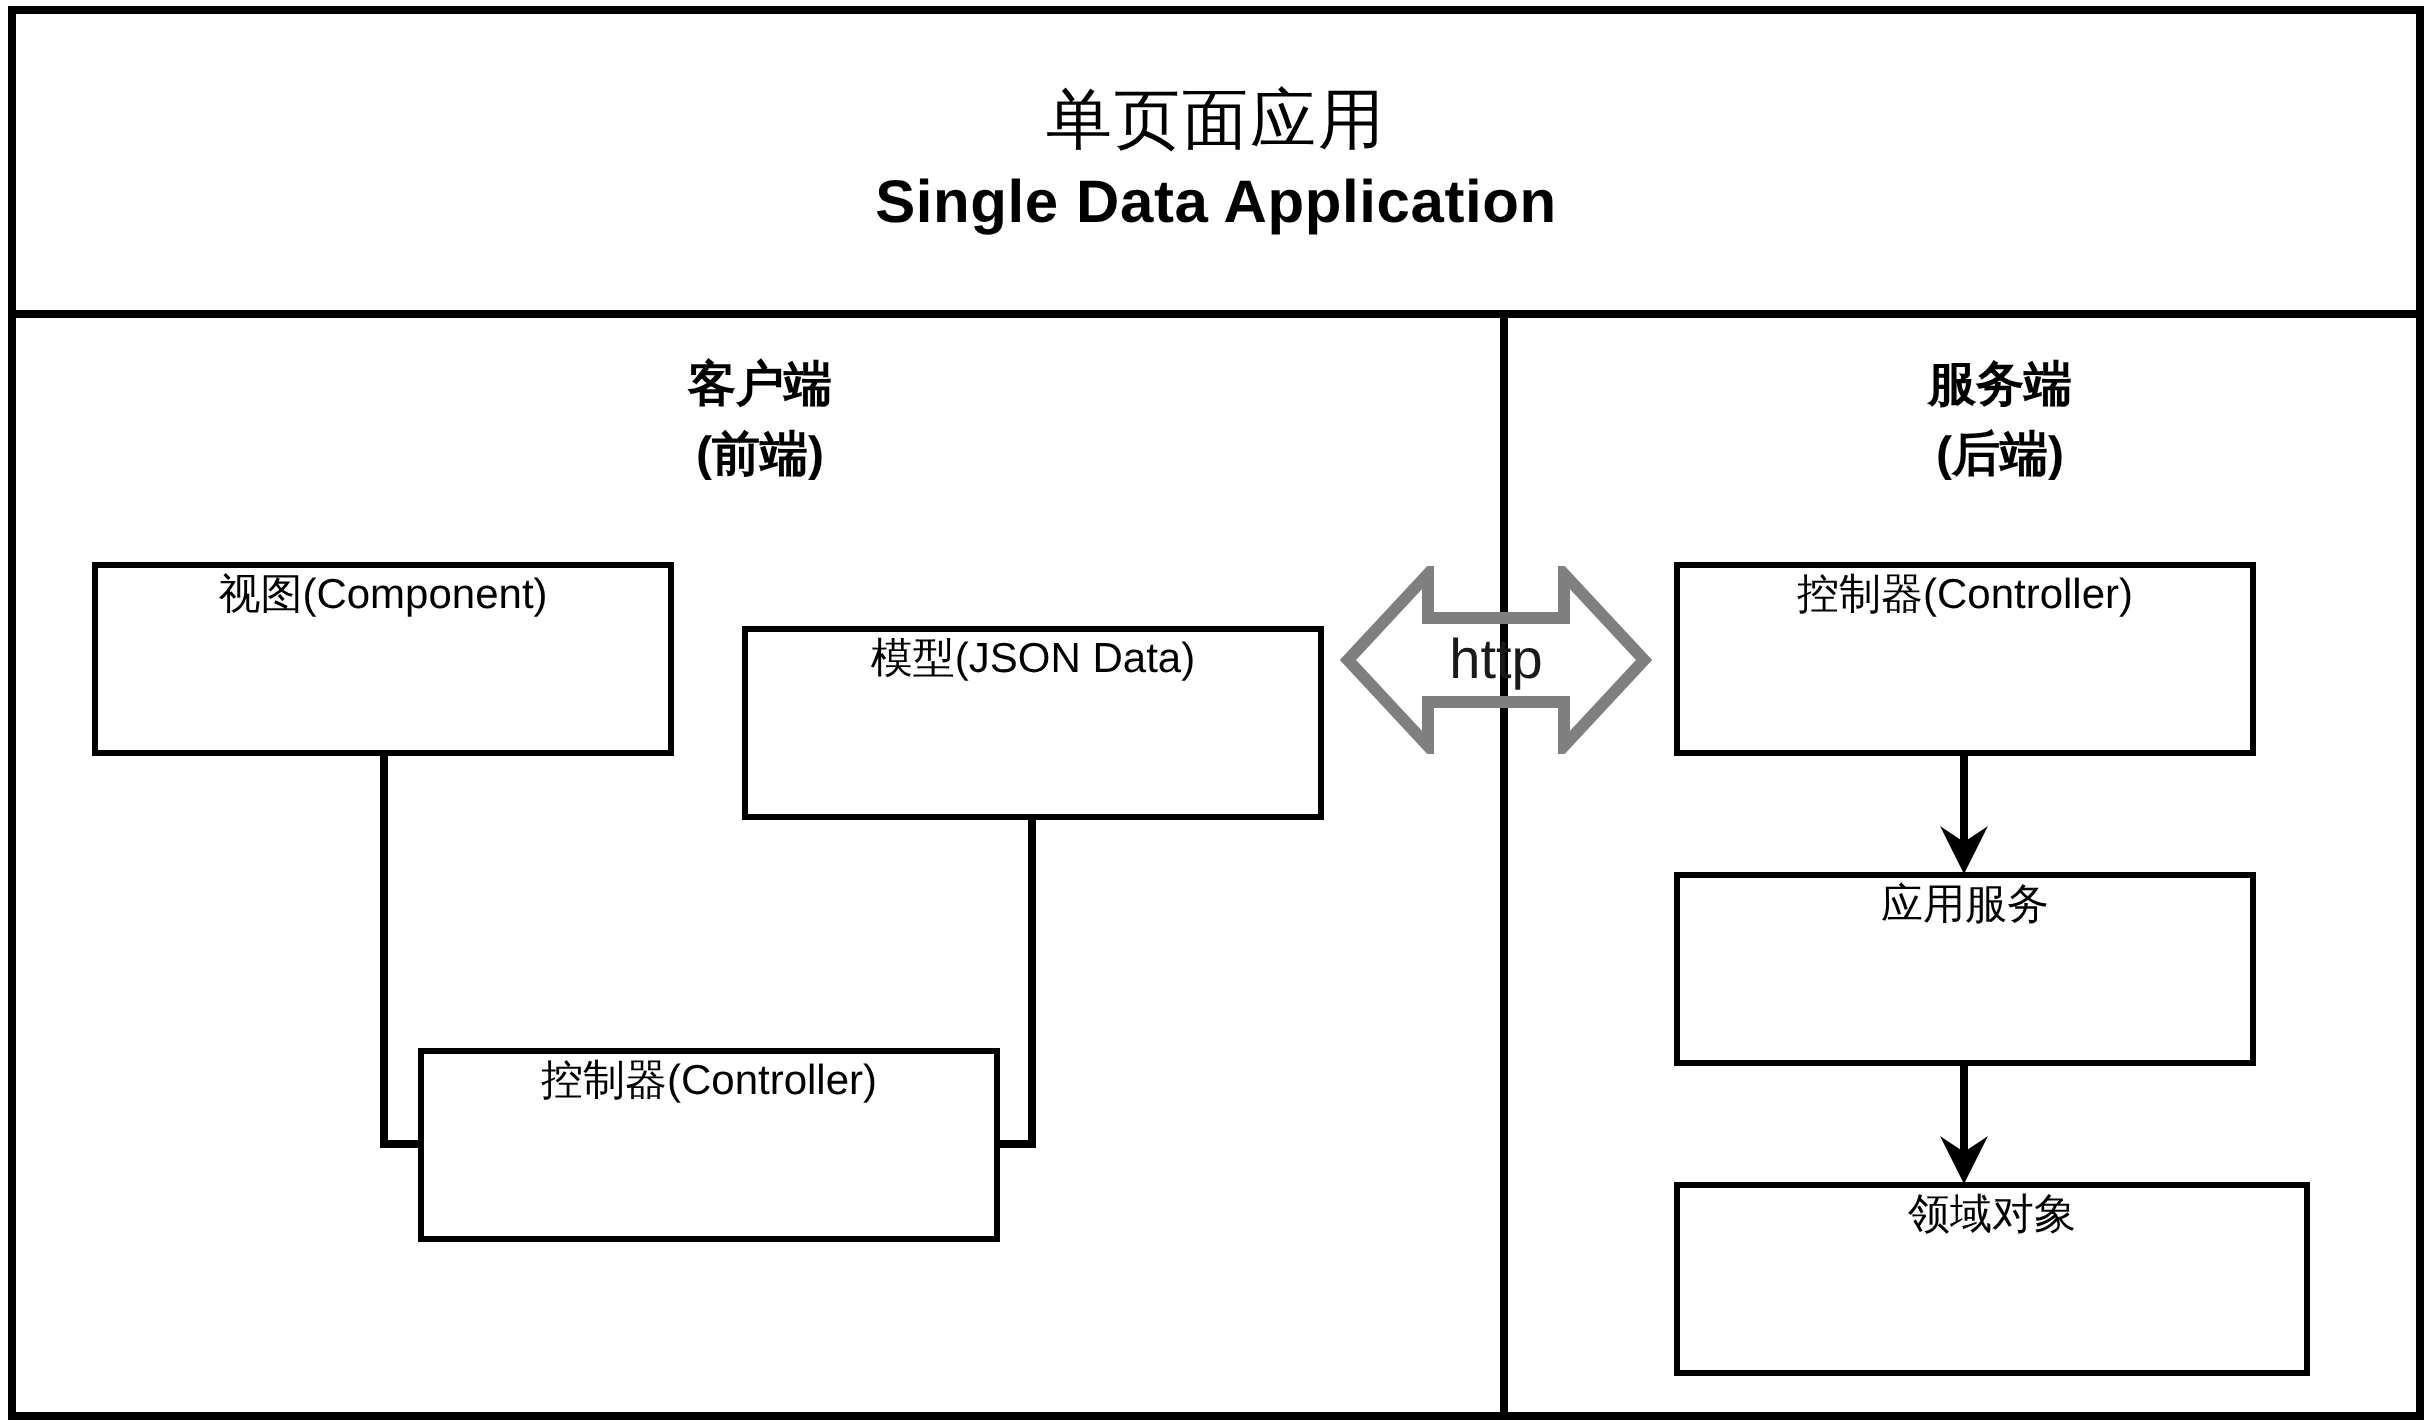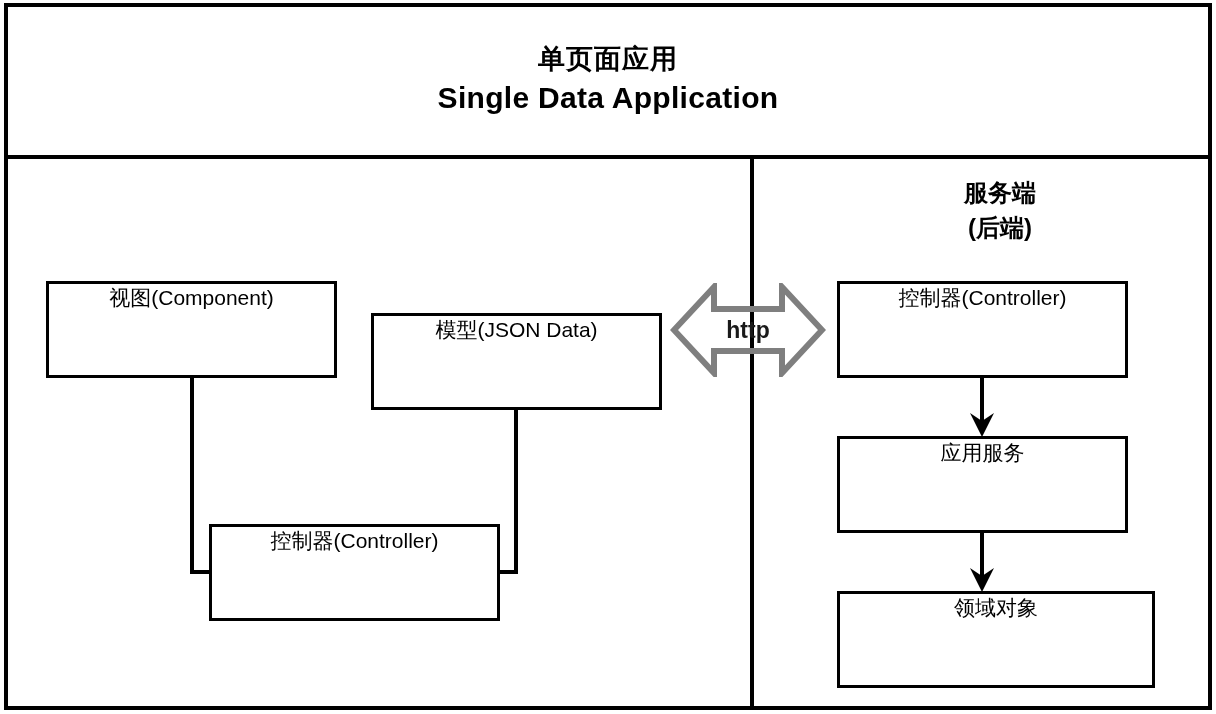--- a/index.html
+++ b/index.html
@@ -55,22 +55,22 @@
     top: 3px;
     width: 1208px;
     height: 154px;
     display: flex;
     flex-direction: column;
     align-items: center;
     justify-content: center;
     gap: 6px;
   }
   .title-cn {
-    font-size: 27px;
-    font-weight: bold;
+    font-size: 33px;
+    font-weight: normal;
     letter-spacing: 1px;
     line-height: 1.15;
     text-align: center;
   }
   .title-en {
     font-size: 30px;
     font-weight: bold;
     letter-spacing: 0.3px;
     line-height: 1.15;
   }
@@ -159,42 +159,43 @@
   }
   #http-label {
     position: absolute;
     left: 670px;
     top: 283px;
     width: 156px;
     height: 94px;
     display: flex;
     align-items: center;
     justify-content: center;
-    font-size: 23px;
+    font-size: 28px;
     color: #1a1a1a;
     z-index: 5;
     pointer-events: none;
-    font-weight: bold;
   }
 </style>
 </head>
 <body>
 
 <div id="stage">
 
   <div class="outer-frame"></div>
 
   <div class="title-block">
     <div class="title-cn">单页面应用</div>
     <div class="title-en">Single Data Application</div>
   </div>
 
   <div class="divider-h"></div>
   <div class="divider-v"></div>
 
+  <div class="panel-heading" id="client-heading">客户端
+(前端)</div>
   <div class="panel-heading" id="server-heading">服务端
 (后端)</div>
 
   <div class="conn" id="conn-view-v"></div>
   <div class="conn" id="conn-view-h"></div>
   <div class="conn" id="conn-model-v"></div>
   <div class="conn" id="conn-model-h"></div>
 
   <div class="node" id="node-view">
     <div class="cn">视图</div>

